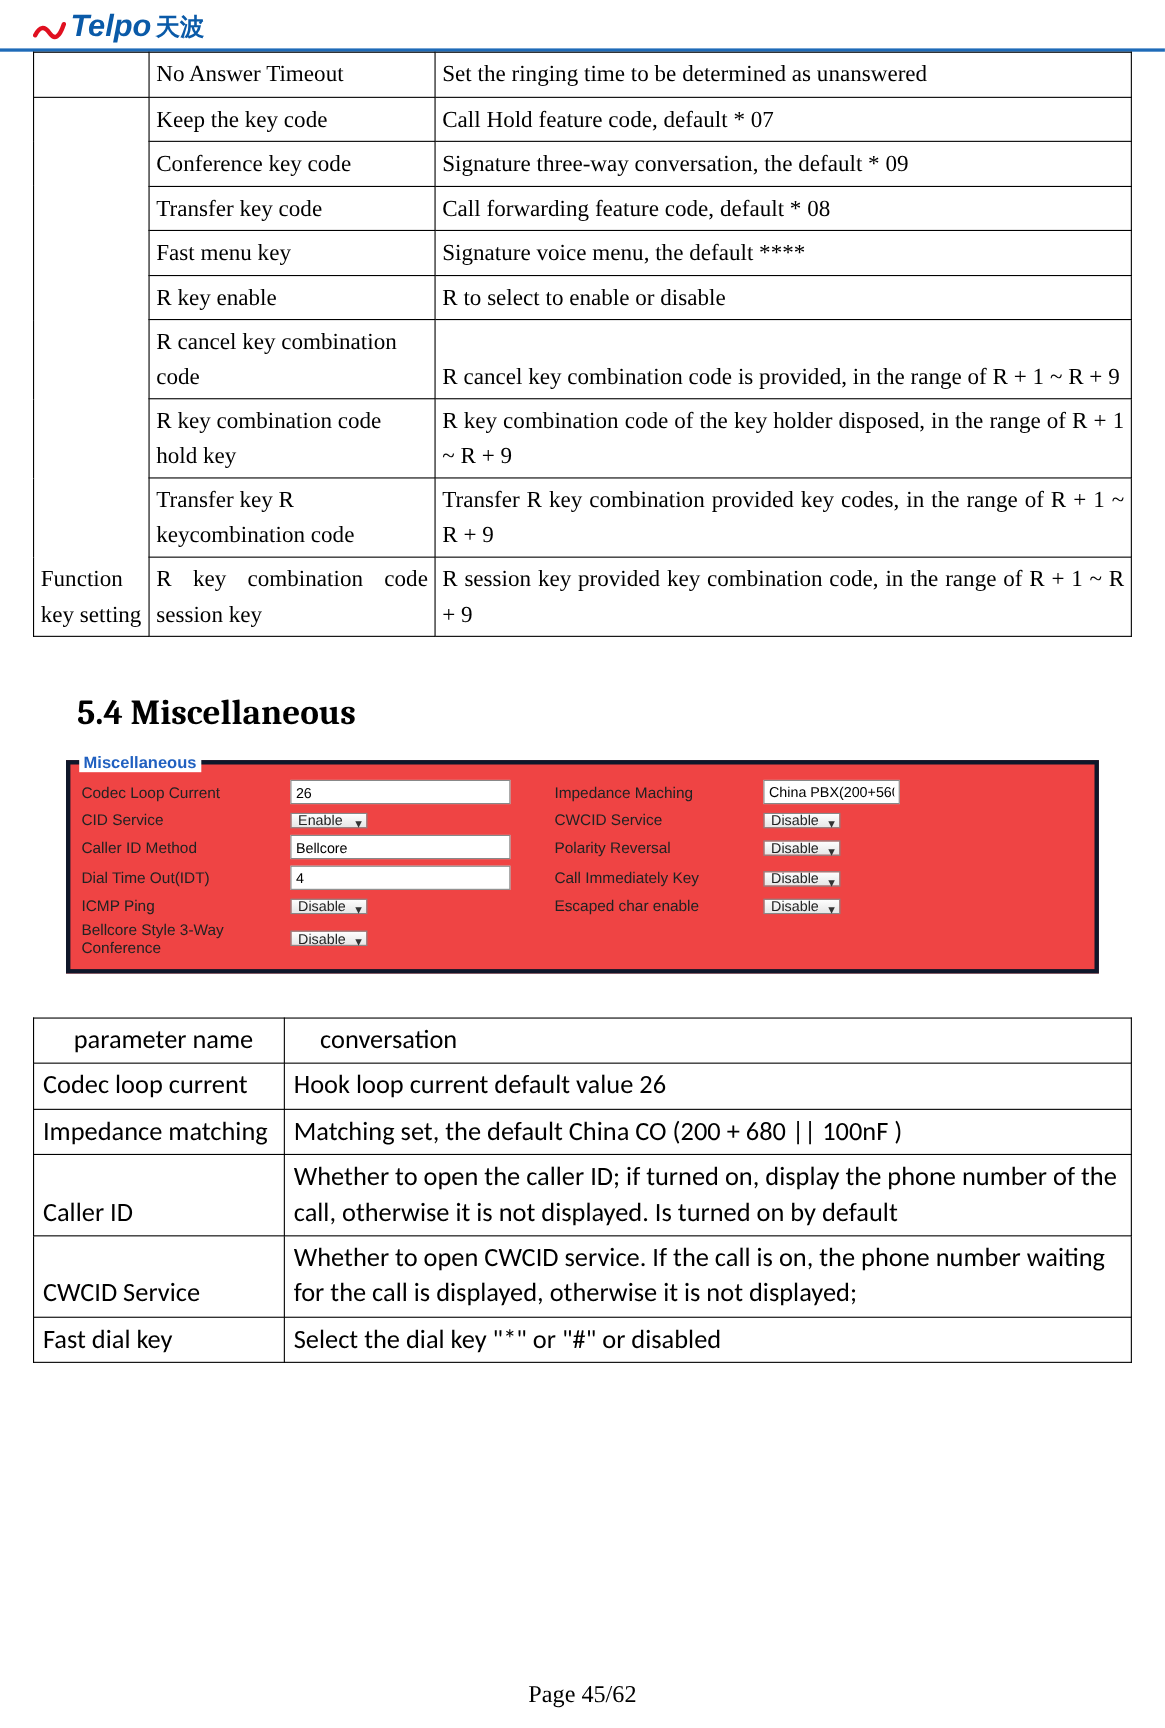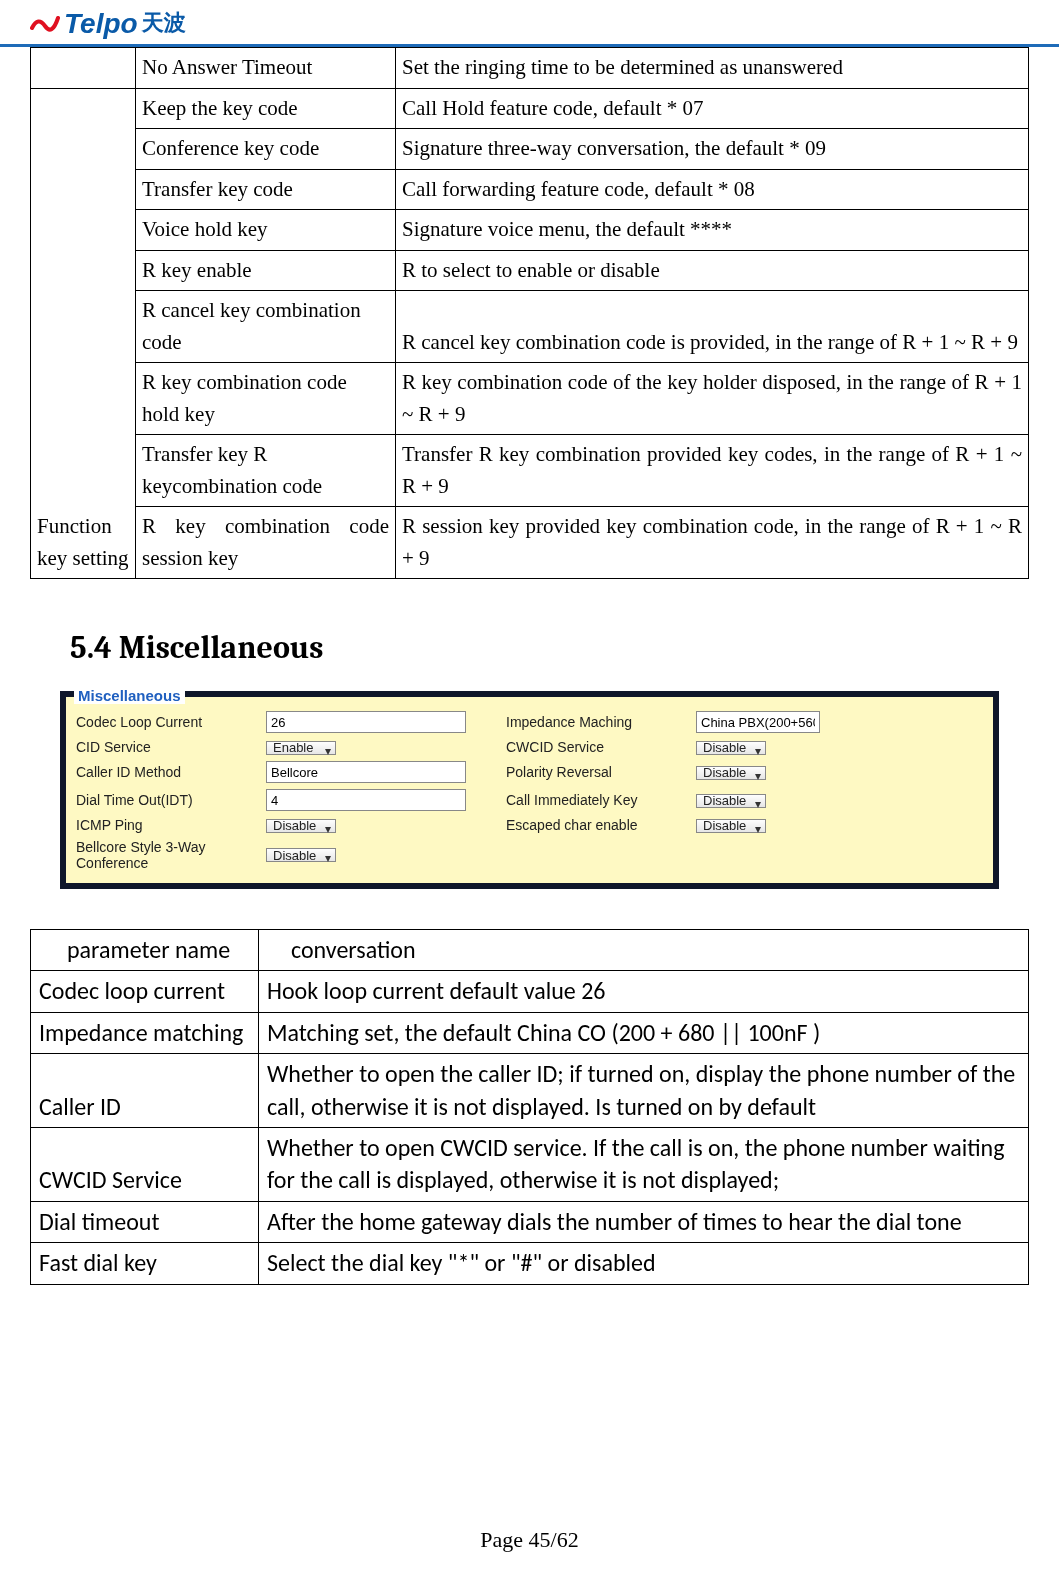--- a/index.html
+++ b/index.html
@@ -12,21 +12,21 @@
     position: relative;
   }
   .header {
     display: flex;
     align-items: center;
     padding: 8px 30px 4px 30px;
     border-bottom: 3px solid #1e6bb8;
   }
   .logo {
     display: flex;
-    align-items: flex-start;
+    align-items: flex-end;
     gap: 4px;
   }
   .logo-text {
     font-family: Arial, sans-serif;
     font-size: 28px;
     font-style: italic;
     font-weight: bold;
     color: #0a5aa8;
   }
   .logo-cn {
@@ -62,23 +62,23 @@
   .col3 { }
   .justify { text-align: justify; }
   h2.section {
     font-family: Cambria, "Times New Roman", serif;
     font-size: 32px;
     font-weight: bold;
     margin: 50px 0 25px 40px;
   }
   .misc-panel {
     margin: 0 30px 40px 30px;
-    border: 6px solid #0f172a;
+    border: 4px solid #0f172a;
     padding: 6px 10px 12px 10px;
-    background: #fef9c3;
+    background: #ef4444;
     font-family: Arial, sans-serif;
     position: relative;
   }
   .misc-legend {
     color: #2060c0;
     font-weight: bold;
     font-size: 15px;
     background: #fff;
     padding: 0 4px;
     position: absolute;
@@ -185,21 +185,21 @@
   </tr>
   <tr>
     <td>Conference key code</td>
     <td>Signature three-way conversation, the default * 09</td>
   </tr>
   <tr>
     <td>Transfer key code</td>
     <td>Call forwarding feature code, default * 08</td>
   </tr>
   <tr>
-    <td>Voice hold key</td>
+    <td>Fast menu key</td>
     <td>Signature voice menu, the default ****</td>
   </tr>
   <tr>
     <td>R key enable</td>
     <td>R to select to enable or disable</td>
   </tr>
   <tr>
     <td>R cancel key combination code</td>
     <td class="justify">R cancel key combination code is provided, in the range of R + 1 ~ R + 9</td>
   </tr>
@@ -271,24 +271,20 @@
   </tr>
   <tr>
     <td>Caller ID</td>
     <td>Whether to open the caller ID; if turned on, display the phone number of the call, otherwise it is not displayed. Is turned on by default</td>
   </tr>
   <tr>
     <td>CWCID Service</td>
     <td>Whether to open CWCID service. If the call is on, the phone number waiting for the call is displayed, otherwise it is not displayed;</td>
   </tr>
   <tr>
-    <td>Dial timeout</td>
-    <td>After the home gateway dials the number of times to hear the dial tone</td>
-  </tr>
-  <tr>
     <td>Fast dial key</td>
     <td>Select the dial key "*" or "#" or disabled</td>
   </tr>
 </tbody>
     </table>
 
 </div>
 
 <div class="footer">Page 45/62</div>
 

